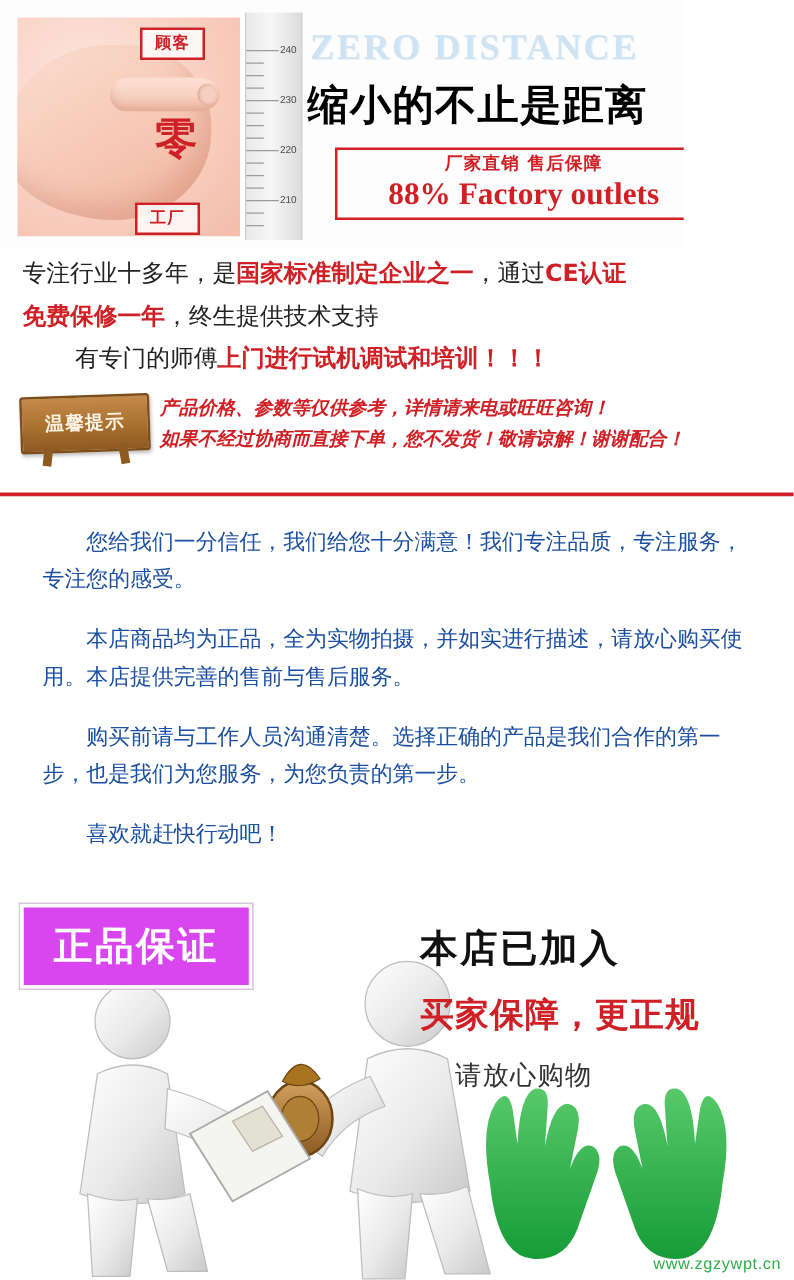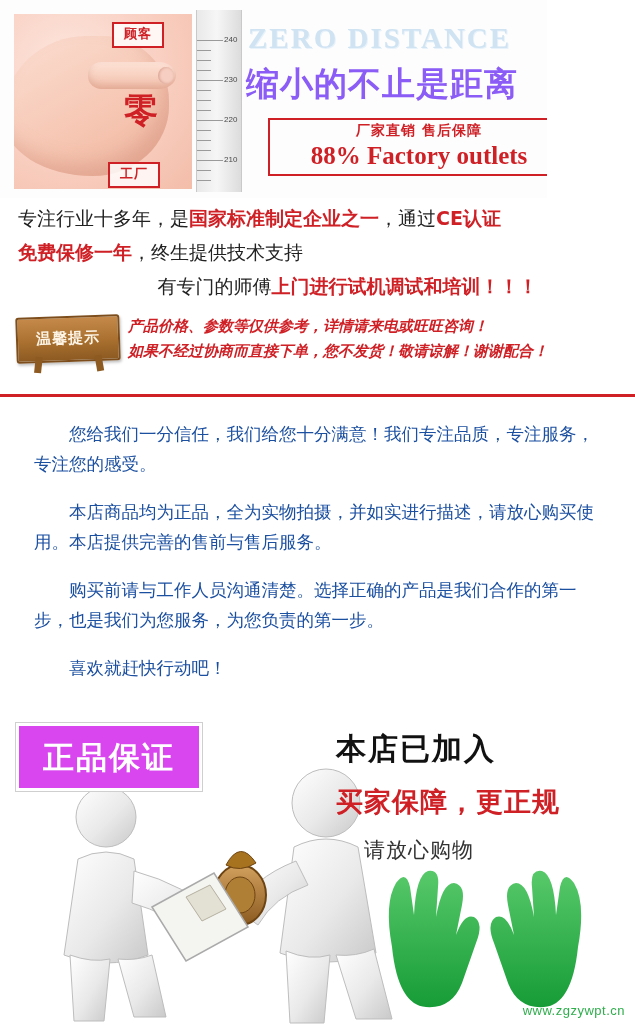--- a/index.html
+++ b/index.html
@@ -129,21 +129,21 @@
     font-family: "Liberation Serif", serif;
     text-shadow: 1px 1px 0 #e8f2fa;
     white-space: nowrap;
   }
   .headline-cn {
     position: absolute;
     left: 246px;
     top: 62px;
     font-size: 33px;
     font-weight: bold;
-    color: #8b5cf6;
+    color: #000000;
     letter-spacing: 1px;
     white-space: nowrap;
     font-family: "DejaVu Sans", sans-serif;
   }
   .redbox {
     position: absolute;
     left: 268px;
     top: 118px;
     width: 302px;
     height: 58px;
@@ -183,21 +183,21 @@
     box-sizing: border-box;
   }
   .claim-line {
     font-size: 19px;
     color: #222;
     margin: 0 0 8px 0;
     padding-left: 18px;
     font-family: "DejaVu Sans", sans-serif;
     white-space: nowrap;
   }
-  .claim-line.indent { padding-left: 60px; text-align: center; }
+  .claim-line.indent { padding-left: 60px; }
   .claim-line .hl { color: #cf2026; font-weight: bold; }
   .notice-row {
     position: relative;
     margin-top: 14px;
     height: 62px;
   }
   .wood-sign {
     position: absolute;
     left: 16px;
     top: 2px;
@@ -284,21 +284,21 @@
     line-height: 62px;
     color: #ffffff;
     font-size: 31px;
     font-weight: bold;
     letter-spacing: 2px;
     font-family: "DejaVu Sans", sans-serif;
   }
   .right-text {
     position: absolute;
     left: 336px;
-    top: 30px;
+    top: 40px;
     width: 290px;
   }
   .rt1 {
     font-size: 30px;
     color: #111;
     font-weight: bold;
     letter-spacing: 2px;
     white-space: nowrap;
     font-family: "DejaVu Sans", sans-serif;
   }

